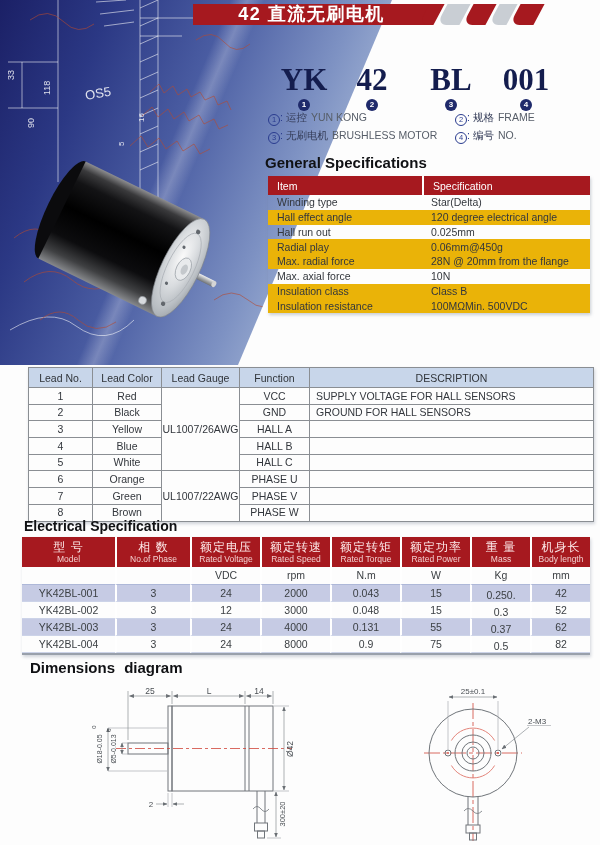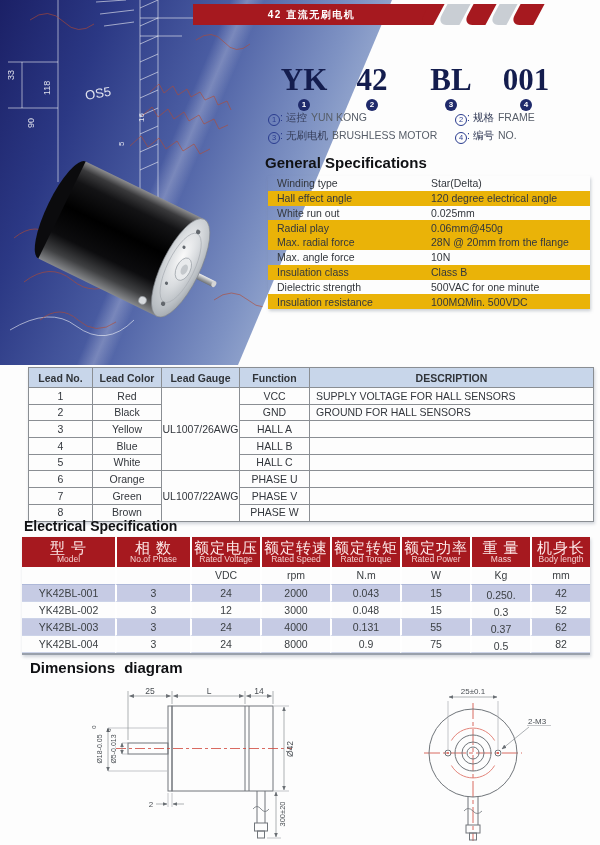--- a/index.html
+++ b/index.html
@@ -11,21 +11,21 @@
       background:linear-gradient(112deg,#1b2066 0%,#2b3884 15%,#4c5fa4 32%,#7e92c3 48%,
                  #b6c6de 63%,#e8eef5 78%,#ffffff 92%);}
   .streak{position:absolute;top:-15px;height:420px;transform:skewX(-23deg);
           background:linear-gradient(90deg,rgba(255,255,255,0),rgba(255,255,255,.55),rgba(255,255,255,0));}
   .streak.s1{left:322px;width:58px;}
   .streak.s2{left:148px;width:34px;opacity:.45;}
   .cad{position:absolute;left:0;top:0;}
   .motor{position:absolute;left:28px;top:146px;z-index:2;}
   
   .banner{position:absolute;left:193px;top:4px;width:237px;height:21px;background:#a6191f;
-          color:#fff;font-size:10px;font-weight:bold;letter-spacing:1.5px;line-height:21px;
+          color:#fff;font-size:18px;font-weight:bold;letter-spacing:1.5px;line-height:21px;
           text-align:center;z-index:3;}
   .stripe{position:absolute;top:4px;height:21px;transform:skewX(-28deg);
           border-radius:0 0 0 10px;z-index:3;}
   .st0{left:424px;width:15px;background:#a6191f;}
   .st1{left:442px;width:23px;background:#c9ced4;}
   .st2{left:468px;width:23px;background:#a6191f;}
   .st3{left:494px;width:18px;background:#c9ced4;}
   .st4{left:515px;width:24px;background:#a6191f;border-radius:0 0 0 10px;}
   
   .series-title{position:absolute;left:257px;top:48px;font-size:15px;font-weight:bold;
@@ -54,31 +54,31 @@
   .gen{position:absolute;left:268px;top:176px;width:322px;table-layout:fixed;
        box-shadow:1px 2px 3px rgba(110,120,140,.35);}
   .gen th{background:#a6191f;color:#fff;font-weight:normal;font-size:10.5px;text-align:left;
           height:19px;padding:0 0 0 9px;}
   .gen th + th{border-left:2px solid #fff;}
   .gen td{font-size:10.5px;color:#33373d;height:14.8px;padding:0 0 0 9px;line-height:1;}
   .gen tr.alt td{background:#eab308;}
   
   .conn{position:absolute;left:28px;top:367px;width:565px;table-layout:fixed;border-collapse:collapse;
         box-shadow:1px 2px 3px rgba(110,120,140,.3);}
-  .conn th{background:#c8d6ea;color:#2f3338;font-weight:bold;font-size:10.5px;height:17px;}
+  .conn th{background:#c8d6ea;color:#2f3338;font-weight:normal;font-size:10.5px;height:17px;}
   .conn th,.conn td{border:1px solid #8a8e93;}
   .conn{border:1px solid #55585c;}
   .conn td{font-size:10.5px;color:#33373d;height:15.7px;text-align:center;padding:0;line-height:1;}
   .conn td.desc{text-align:left;padding-left:6px;margin-left:24px;}
   
   .elec{position:absolute;left:22px;top:537px;width:568px;table-layout:fixed;
         border-bottom:2px solid #99a0ab;box-shadow:1px 2px 3px rgba(110,120,140,.3);}
   .elec th{background:#a6191f;height:30px;padding:0;vertical-align:middle;font-weight:normal;}
   .elec th + th,.elec td + td{border-left:2px solid #fff;}
-  .elec .zh{font-size:15px;color:#fde9e9;letter-spacing:1px;line-height:13px;}
+  .elec .zh{font-size:12px;color:#fde9e9;letter-spacing:1px;line-height:13px;}
   .elec .en{font-size:8.5px;color:#f3cfcf;line-height:10px;}
   .elec td{font-size:10.5px;color:#3c4044;text-align:center;height:16px;padding:0;line-height:1;}
   .elec tr.units td{height:17px;border-bottom:1px solid #aeb8d8;}
   .elec tr.alt td{background:#c6cbe4;}
   .elec tr.data td{border-bottom:1px solid #ccd3e8;}
   .elec td.low span{position:relative;top:2px;display:inline-block;}
   
   .dim-side{position:absolute;left:48px;top:683px;z-index:3;}
   .dim-front{position:absolute;left:398px;top:683px;z-index:3;}
   .dtxt{font-family:"Liberation Sans","DejaVu Sans",sans-serif;fill:#4a4f54;}
@@ -199,51 +199,51 @@
     <div class="legend-item"><span class="lnum">4</span><span class="lsep">:</span><span class="lzh">编号</span><span class="len">NO.</span></div>
   </div>
 
   <div class="h h-gen">General Specifications</div>
   <table class="gen">
     <colgroup>
         <col style="width:154px">
         <col style="width:168px">
       </colgroup>
     <tbody>
+        <tr>
+      <th>Item</th>
+      <th>Specification</th>
+    </tr>
     <tr>
           <td>Winding type</td>
           <td>Star(Delta)</td>
         </tr>
     <tr class="alt">
           <td>Hall effect angle</td>
           <td>120 degree electrical angle</td>
         </tr>
     <tr>
-          <td>White run out</td>
+          <td>Hall run out</td>
           <td>0.025mm</td>
         </tr>
     <tr class="alt">
           <td>Radial play</td>
           <td>0.06mm@450g</td>
         </tr>
     <tr class="alt">
           <td>Max. radial force</td>
           <td>28N @ 20mm from the flange</td>
         </tr>
     <tr>
-          <td>Max. angle force</td>
+          <td>Max. axial force</td>
           <td>10N</td>
         </tr>
     <tr class="alt">
           <td>Insulation class</td>
           <td>Class B</td>
-        </tr>
-    <tr>
-          <td>Dielectric strength</td>
-          <td>500VAC for one minute</td>
         </tr>
     <tr class="alt">
           <td>Insulation resistance</td>
           <td>100MΩMin. 500VDC</td>
         </tr>
   </tbody>
     </table>
 
   <table class="conn">
     <colgroup>

